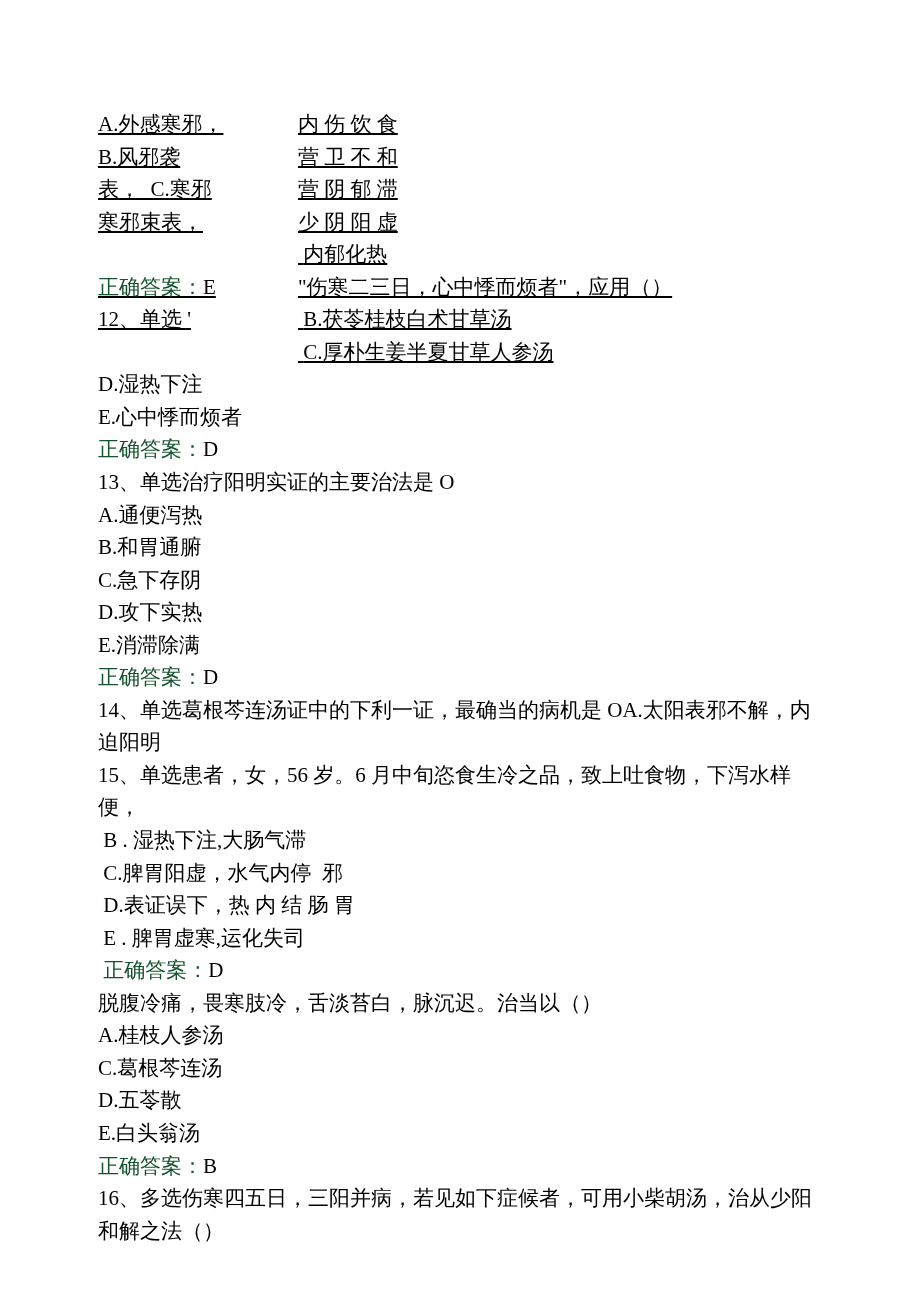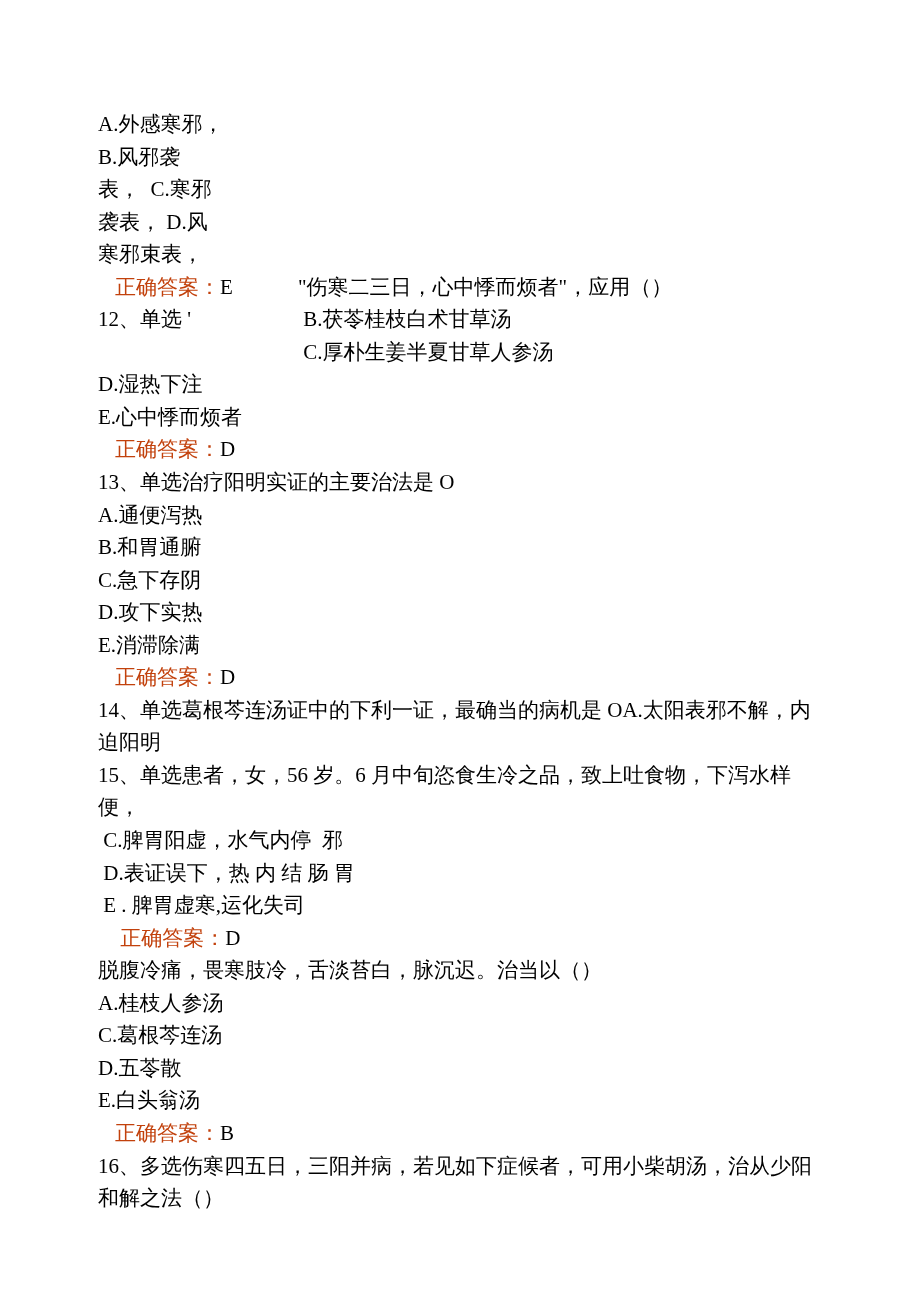--- a/index.html
+++ b/index.html
@@ -14,46 +14,52 @@
   .page {
     width: 920px;
     min-height: 1301px;
     padding: 108px 95px 60px 98px;
     box-sizing: border-box;
   }
   .line {
     white-space: pre-wrap;
   }
   .red {
-    color: #c2410c;
-    margin-left: 17px;
+    color: #14532d;
   }
   .col2 {
     display: flex;
+    text-decoration: underline;
   }
   .col2 .left {
     width: 200px;
     flex-shrink: 0;
   }
   .col2 .right {
     flex: 1;
   }
 </style>
 </head>
 <body>
 
 <div class="page">
 
   <div class="col2">
     <div class="left">
       <div class="line">A.外感寒邪，</div>
       <div class="line">B.风邪袭</div>
       <div class="line">表，  C.寒邪</div>
-      <div class="line">袭表， D.风</div>
       <div class="line">寒邪束表，</div>
+    </div>
+    <div class="right">
+      <div class="line">内 伤 饮 食</div>
+      <div class="line">营 卫 不 和</div>
+      <div class="line">营 阴 郁 滞</div>
+      <div class="line">少 阴 阳 虚</div>
+      <div class="line"> 内郁化热</div>
     </div>
   </div>
 
   <div class="col2">
     <div class="left">
       <div class="line"><span class="red">正确答案：</span><span>E</span></div>
       <div class="line">12、单选 '</div>
     </div>
     <div class="right">
       <div class="line">"伤寒二三日，心中悸而烦者"，应用（）</div>
@@ -69,20 +75,21 @@
   <div class="line">13、单选治疗阳明实证的主要治法是 O</div>
   <div class="line">A.通便泻热</div>
   <div class="line">B.和胃通腑</div>
   <div class="line">C.急下存阴</div>
   <div class="line">D.攻下实热</div>
   <div class="line">E.消滞除满</div>
   <div class="line"><span class="red">正确答案：</span><span>D</span></div>
 
   <div class="line">14、单选葛根芩连汤证中的下利一证，最确当的病机是 OA.太阳表邪不解，内迫阳明</div>
   <div class="line">15、单选患者，女，56 岁。6 月中旬恣食生冷之品，致上吐食物，下泻水样便，</div>
+  <div class="line"> B . 湿热下注,大肠气滞</div>
   <div class="line"> C.脾胃阳虚，水气内停  邪</div>
   <div class="line"> D.表证误下，热 内 结 肠 胃</div>
   <div class="line"> E . 脾胃虚寒,运化失司</div>
   <div class="line"><span class="red"> 正确答案：</span><span>D</span></div>
 
   <div class="line">脱腹冷痛，畏寒肢冷，舌淡苔白，脉沉迟。治当以（）</div>
   <div class="line">A.桂枝人参汤</div>
   <div class="line">C.葛根芩连汤</div>
   <div class="line">D.五苓散</div>
   <div class="line">E.白头翁汤</div>

